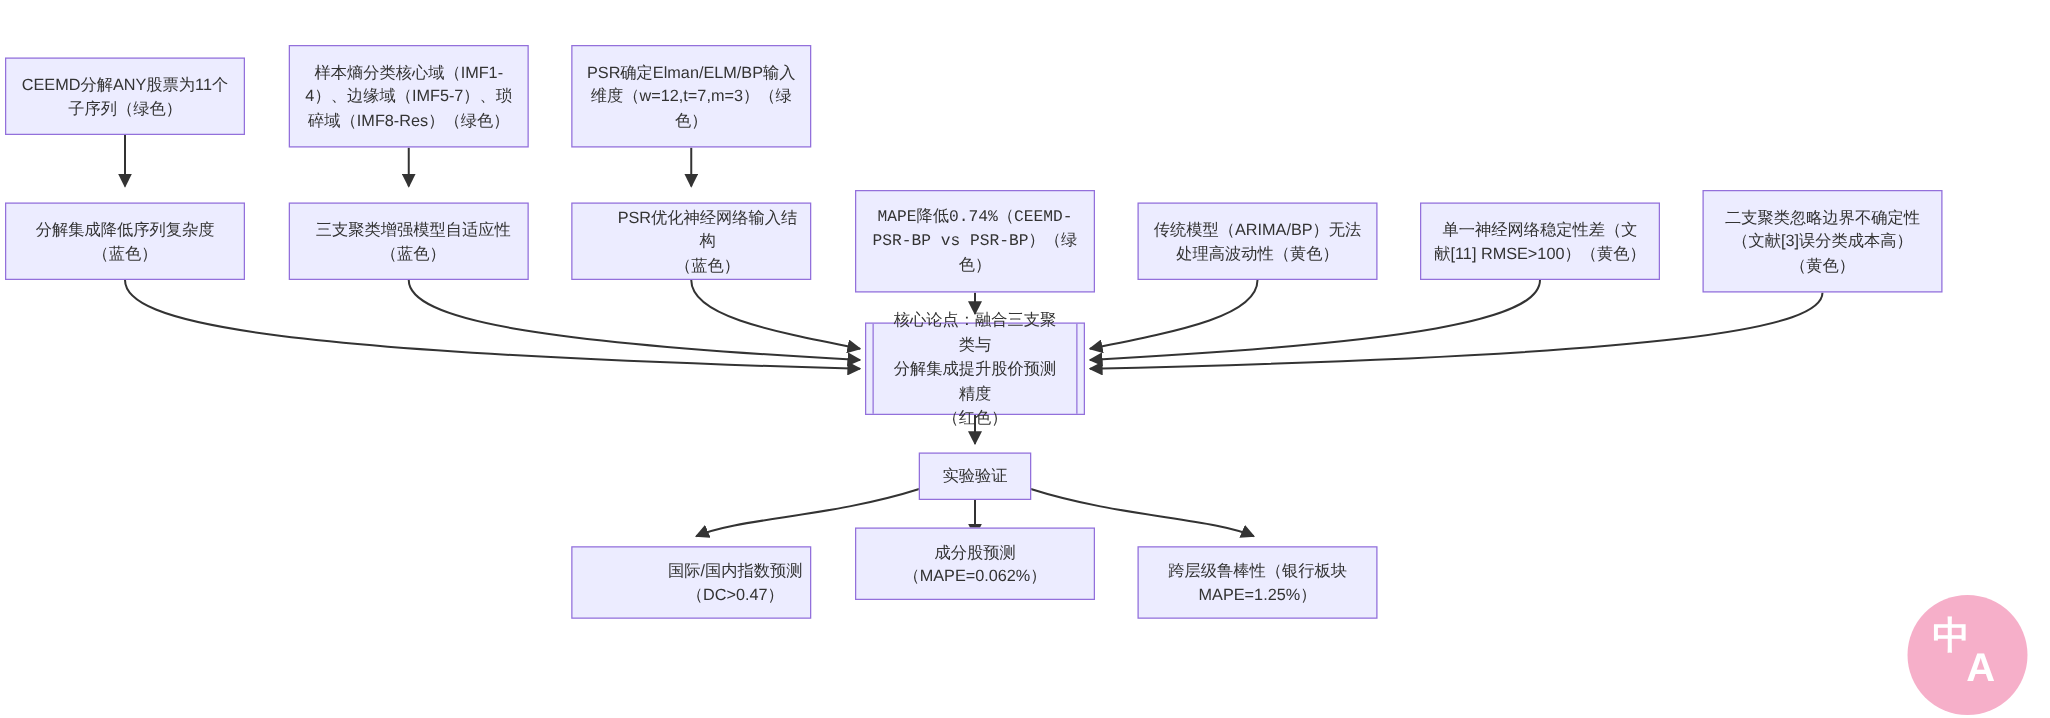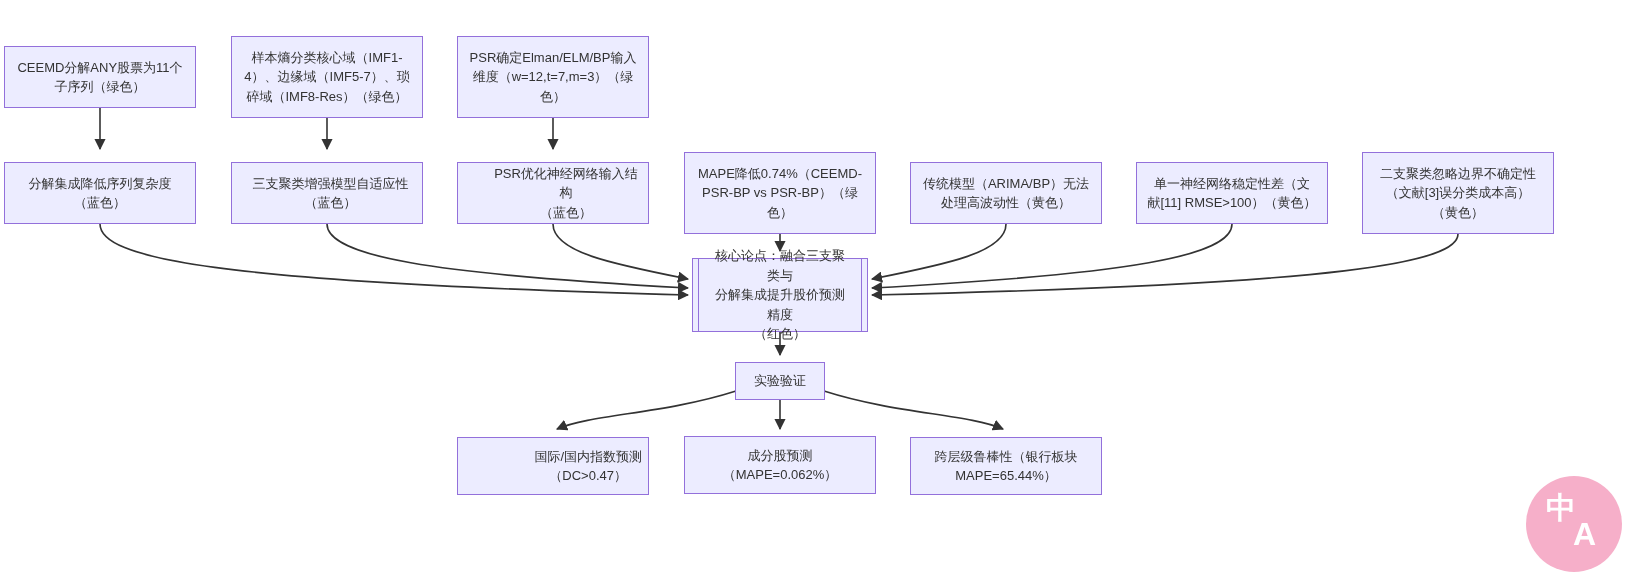--- a/index.html
+++ b/index.html
@@ -91,21 +91,21 @@
 （蓝色）</span>
   </div>
   <div class="node" style="left:231px; top:162px; width:192px; height:62px;padding-left:13px;">
     <span>三支聚类增强模型自适应性
 （蓝色）</span>
   </div>
   <div class="node" style="left:457px; top:162px; width:192px; height:62px;padding-left:32px;">
     <span>PSR优化神经网络输入结构
 （蓝色）</span>
   </div>
-  <div class="node" style="left:684px; top:152px; width:192px; height:82px;">
+  <div class="node" style="left:684px; top:152px; width:192px; height:82px;font-family:Liberation Mono, monospace;">
     <span>MAPE降低0.74%（CEEMD-
 PSR-BP vs PSR-BP）（绿
 色）</span>
   </div>
   <div class="node" style="left:910px; top:162px; width:192px; height:62px;">
     <span>传统模型（ARIMA/BP）无法
 处理高波动性（黄色）</span>
   </div>
   <div class="node" style="left:1136px; top:162px; width:192px; height:62px;">
     <span>单一神经网络稳定性差（文
@@ -124,27 +124,27 @@
   </div>
 
   <div class="node" style="left:735px; top:362px; width:90px; height:38px;">
     <span>实验验证</span>
   </div>
 
   <div class="node" style="left:457px; top:437px; width:192px; height:58px;justify-content:flex-end;">
     <span>国际/国内指数预测
 （DC&gt;0.47）</span>
   </div>
-  <div class="node" style="left:684px; top:436px; width:192px; height:58px;">
+  <div class="node" style="left:684px; top:422px; width:192px; height:58px;">
     <span>成分股预测
 （MAPE=0.062%）</span>
   </div>
   <div class="node" style="left:910px; top:437px; width:192px; height:58px;">
     <span>跨层级鲁棒性（银行板块
-MAPE=65.44%）</span>
+MAPE=1.25%）</span>
   </div>
 
   <div class="translate-badge">
     <span class="zh">中</span>
     <span class="a">A</span>
   </div>
 
 </div>
 
 </body></html>

